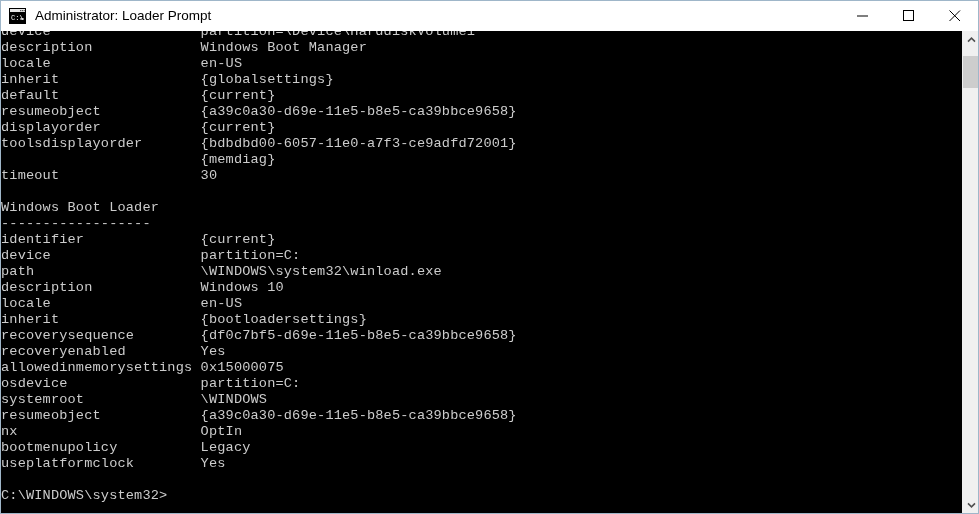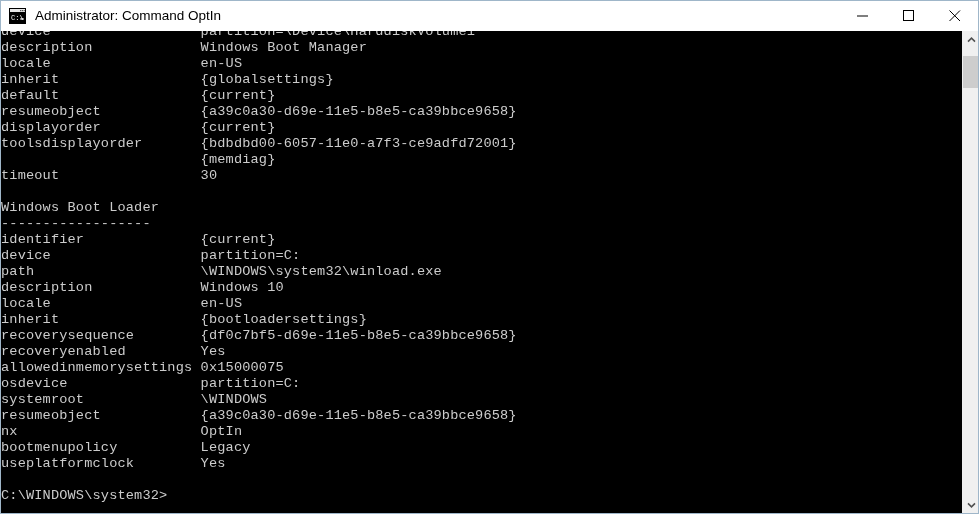--- a/index.html
+++ b/index.html
@@ -165,21 +165,21 @@
           <rect x="0.5" y="0.5" width="16" height="15" fill="#ffffff" stroke="#000000"></rect>
           <rect x="1" y="1" width="15" height="3" fill="#e8e8e8"></rect>
           <rect x="11" y="2" width="1.2" height="1.2" fill="#555555"></rect>
           <rect x="12.8" y="2" width="1.2" height="1.2" fill="#555555"></rect>
           <rect x="14.6" y="2" width="1.2" height="1.2" fill="#555555"></rect>
           <rect x="1" y="4" width="15" height="11" fill="#000000"></rect>
           <text x="2" y="12" font-family="Liberation Mono, monospace" font-size="7" fill="#ffffff">C:\</text>
           <rect x="11.3" y="10.3" width="3.4" height="1.3" fill="#ffffff"></rect>
         </svg>
       </span>
-      <span id="title-text">Administrator: Command OptIn</span>
+      <span id="title-text">Administrator: Loader Prompt</span>
     </div>
 
     <div id="window-controls">
       <div class="win-btn">
         <svg width="12" height="12" viewBox="0 0 12 12" xmlns="http://www.w3.org/2000/svg">
           <rect x="0" y="5.5" width="11" height="1" fill="#000000"></rect>
         </svg>
       </div>
       <div class="win-btn">
         <svg width="12" height="12" viewBox="0 0 12 12" xmlns="http://www.w3.org/2000/svg">

